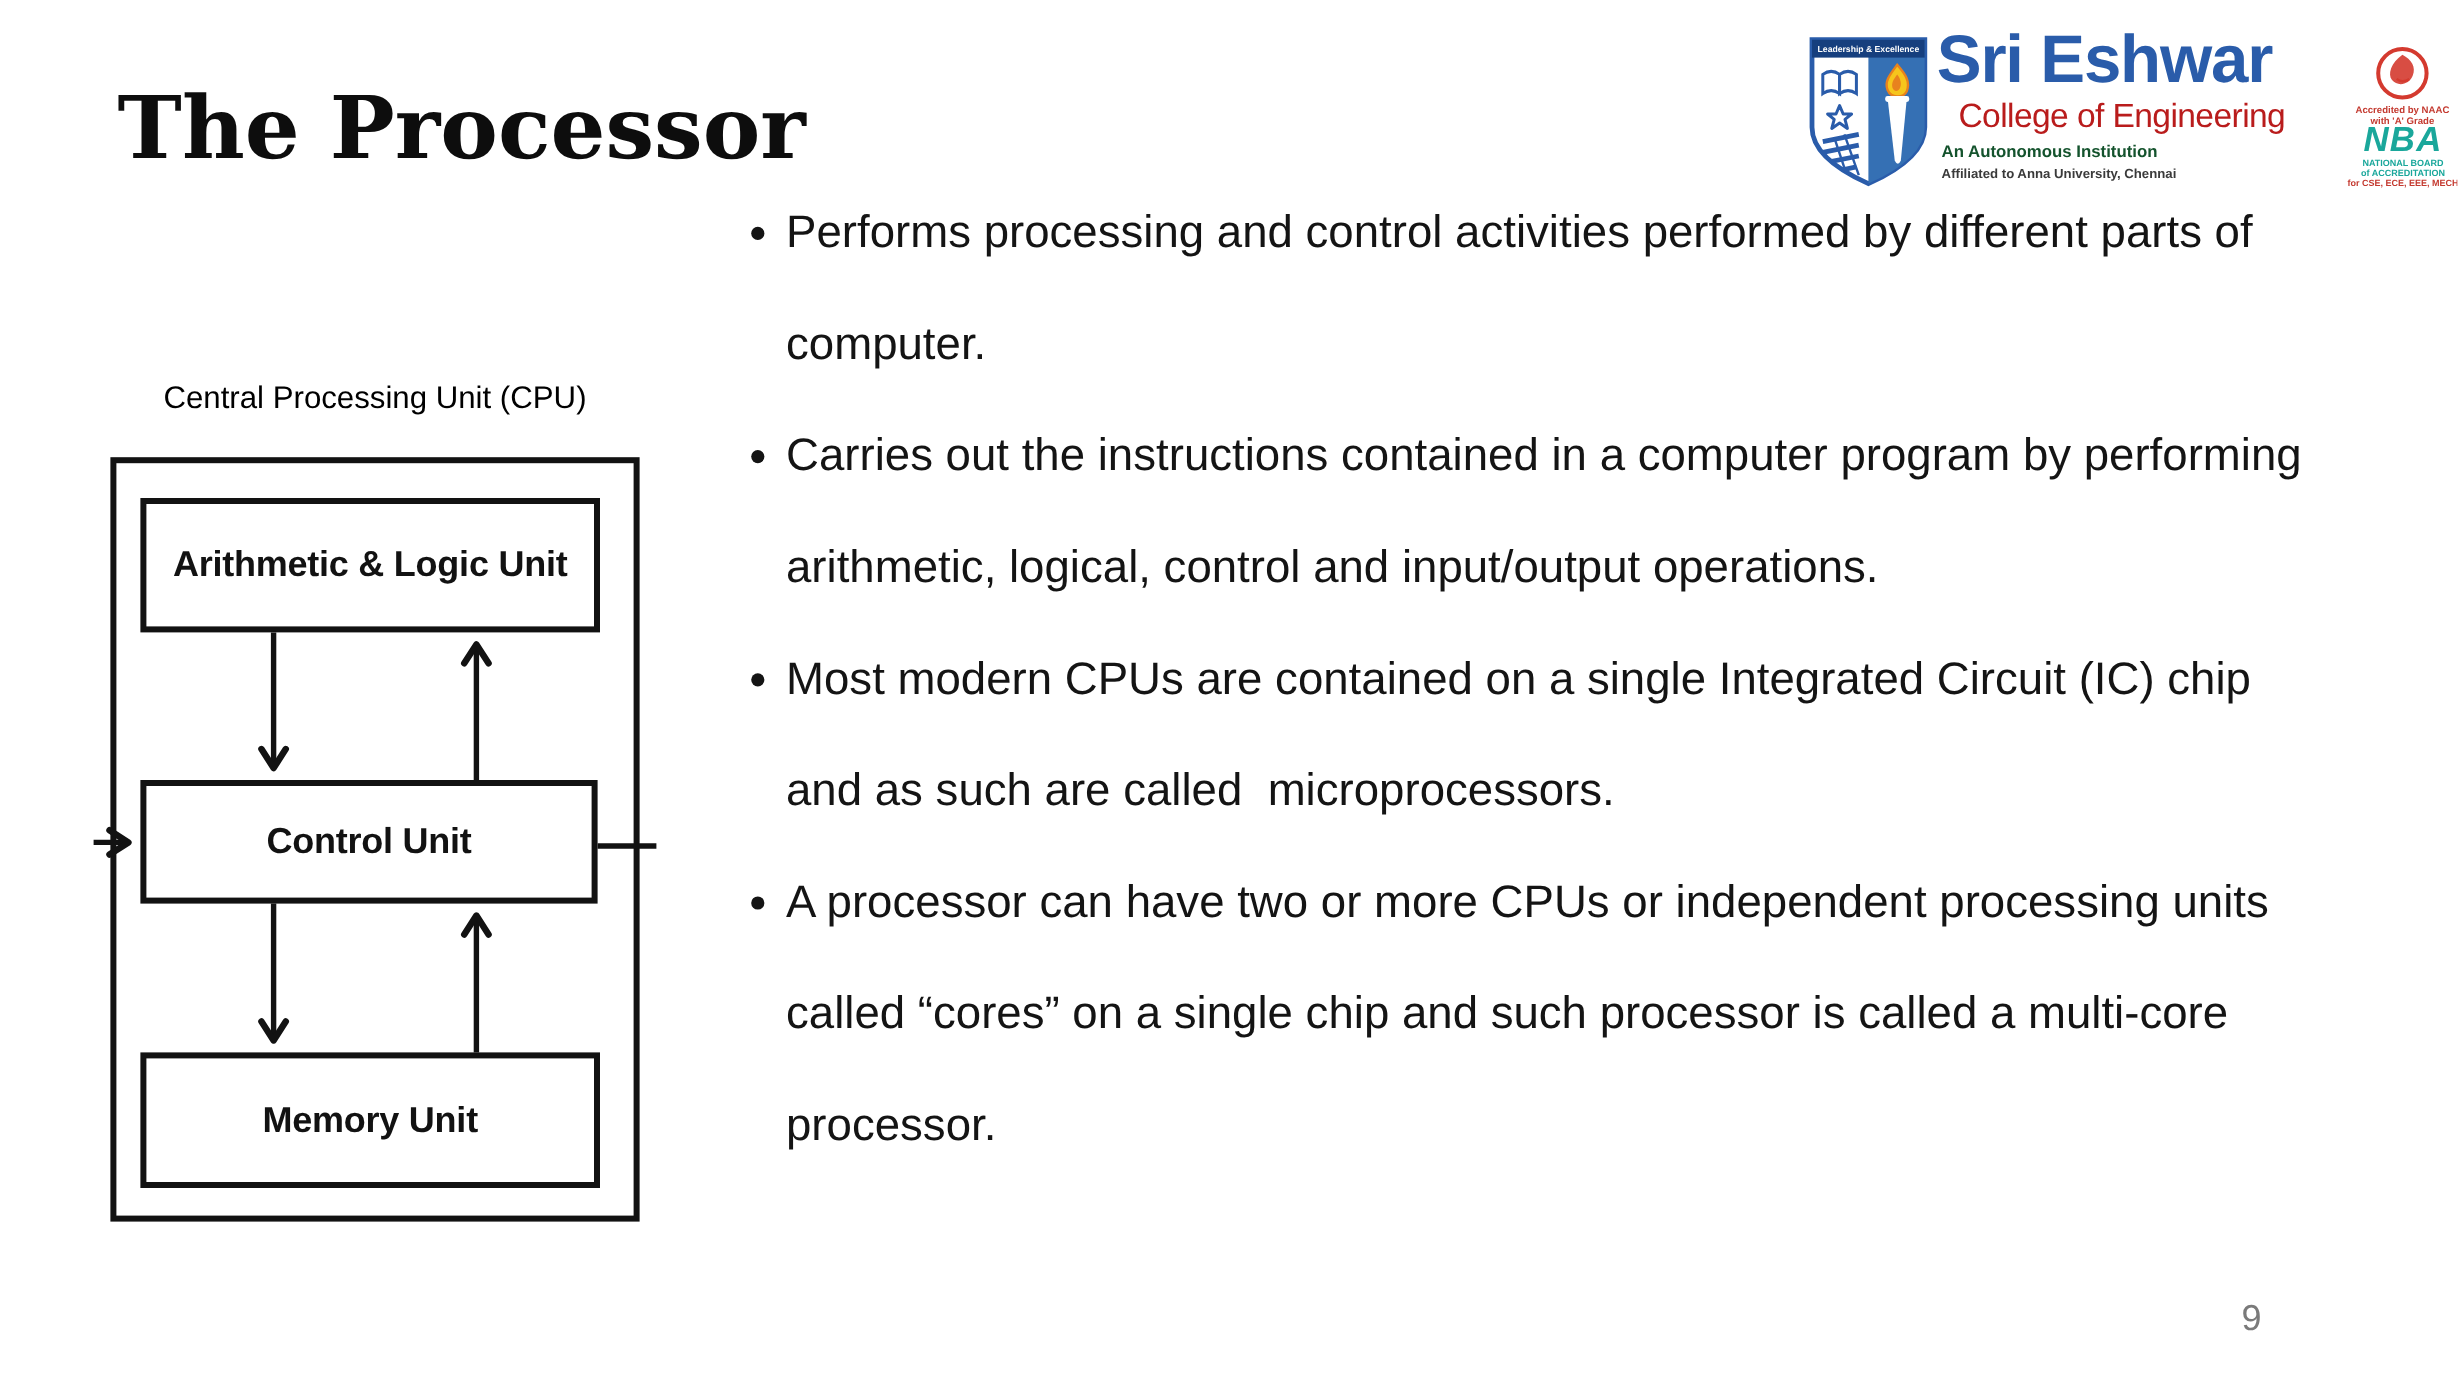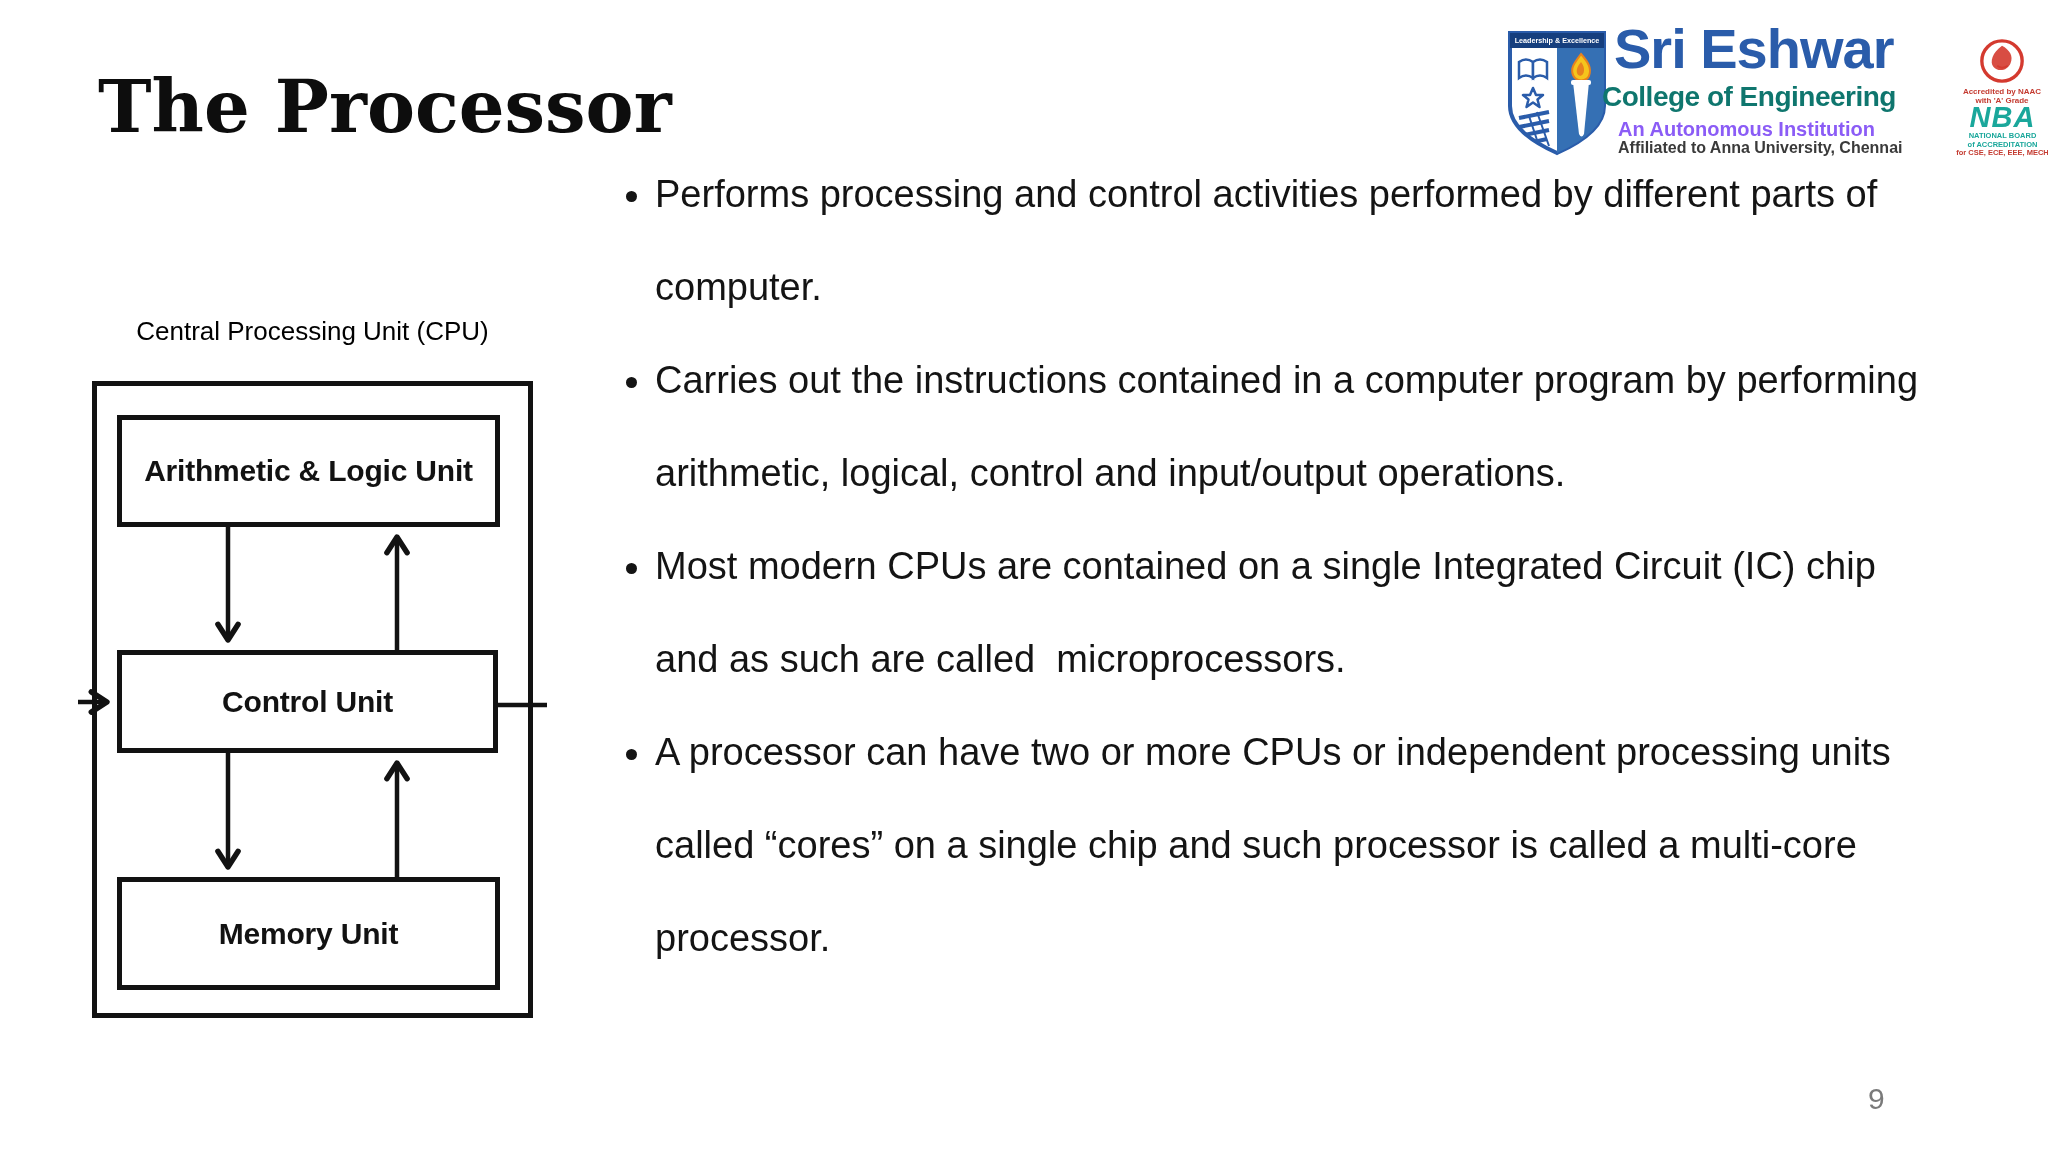--- a/index.html
+++ b/index.html
@@ -8,24 +8,24 @@
 
   
   .title{position:absolute;left:98px;top:64px;font-family:"DejaVu Serif",serif;
          font-weight:700;font-size:72px;line-height:86px;color:#0d0d0d;letter-spacing:0px;}
 
   
   .logo{position:absolute;left:1500px;top:18px;width:548px;height:150px;}
   .logo .shield{position:absolute;left:6px;top:10px;}
   .logo .name{position:absolute;left:114px;top:0px;font-size:56px;line-height:62px;
               font-weight:800;color:#2a5caa;letter-spacing:-1px;}
-  .logo .subtitle{position:absolute;left:102px;top:64px;font-size:28px;line-height:30px;
-              font-weight:700;color:#0f766e;letter-spacing:-0.5px;}
-  .logo .aut{position:absolute;left:118px;top:100px;font-size:20px;font-weight:700;color:#8b5cf6;}
-  .logo .aff{position:absolute;left:118px;top:121px;font-size:16px;font-weight:700;color:#3a3a3a;}
+  .logo .subtitle{position:absolute;left:132px;top:64px;font-size:28px;line-height:30px;
+              font-weight:400;color:#b91c1c;letter-spacing:-0.5px;}
+  .logo .aut{position:absolute;left:118px;top:100px;font-size:14px;font-weight:700;color:#14532d;}
+  .logo .aff{position:absolute;left:118px;top:121px;font-size:11px;font-weight:700;color:#3a3a3a;}
   .logo .naac-svg{position:absolute;left:478px;top:19px;}
   .logo .naac-cap{position:absolute;left:452px;top:69px;width:100px;text-align:center;
                   font-size:8px;line-height:9px;font-weight:700;color:#c43a30;}
   .logo .nba{position:absolute;left:460px;top:84px;width:85px;text-align:center;
              font-size:29px;line-height:30px;font-weight:700;font-style:italic;
              color:#1aa79b;letter-spacing:1px;}
   .logo .nba-cap{position:absolute;left:450px;top:114px;width:105px;text-align:center;
                  font-size:7.5px;line-height:8.5px;font-weight:700;color:#1aa79b;}
   .logo .nba-cap .r{color:#c43a30;}
 

